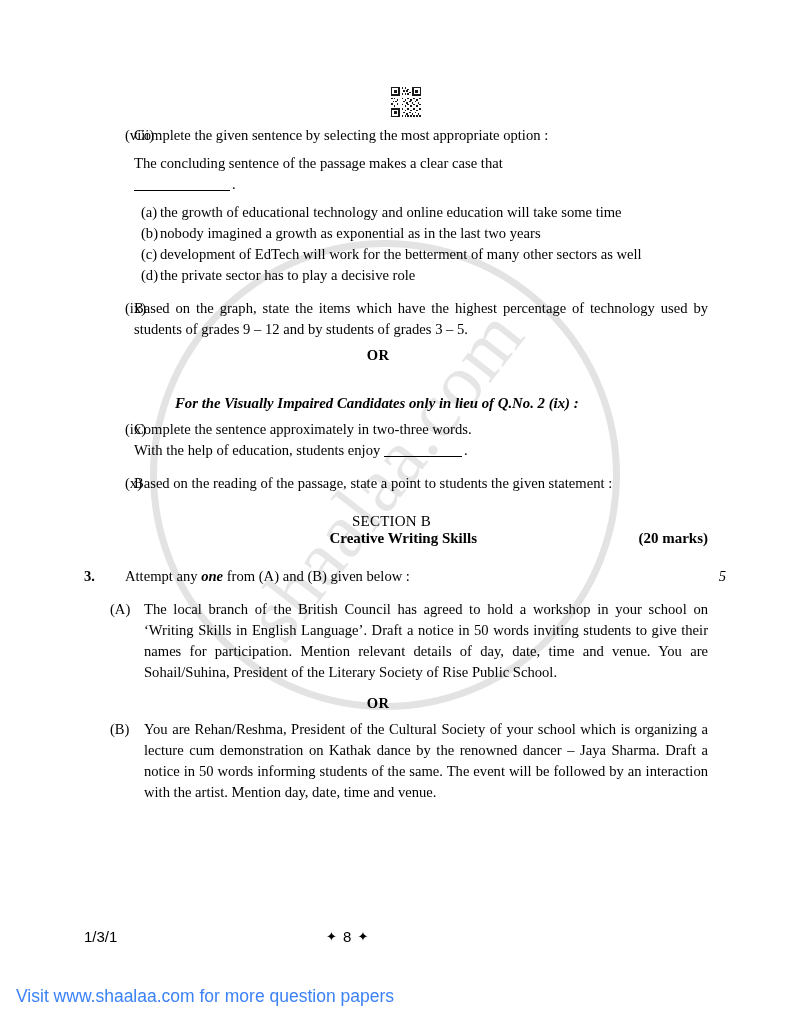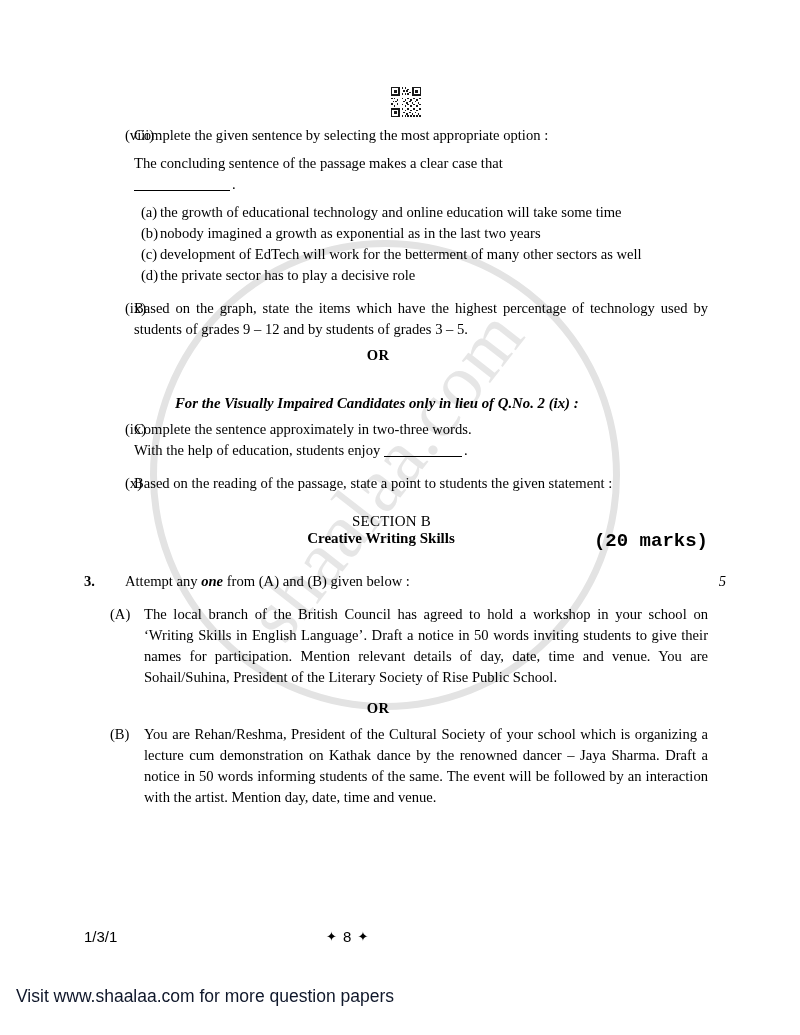--- a/index.html
+++ b/index.html
@@ -138,23 +138,22 @@
   .section-sub-row .sub-title {
     flex: 1 1 auto;
     text-align: center;
     font-weight: bold;
     font-size: 15px;
     padding-left: 84px;
   }
   .section-sub-row .marks {
     flex: 0 0 auto;
     font-weight: bold;
-    font-size: 19px;
+    font-size: 15px;
     white-space: nowrap;
-    font-family: Liberation Mono, monospace;
   }
 
   .q-row { position: relative; }
   .q-marks {
     position: absolute;
     right: -18px;
     top: 0;
     font-style: italic;
     font-size: 14.6px;
   }
@@ -186,21 +185,21 @@
   }
 
   #sitebar {
     position: absolute;
     left: 0;
     top: 986px;
     width: 800px;
     padding-left: 16px;
     font-family: "Liberation Sans", "DejaVu Sans", sans-serif;
     font-size: 17.5px;
-    color: #0f172a;
+    color: #3b82f6;
   }
 </style>
 </head>
 <body>
 
 <div id="watermark">
   <div class="wm-ring"></div>
   <div class="wm-text">shaalaa.com</div>
 </div>
 

